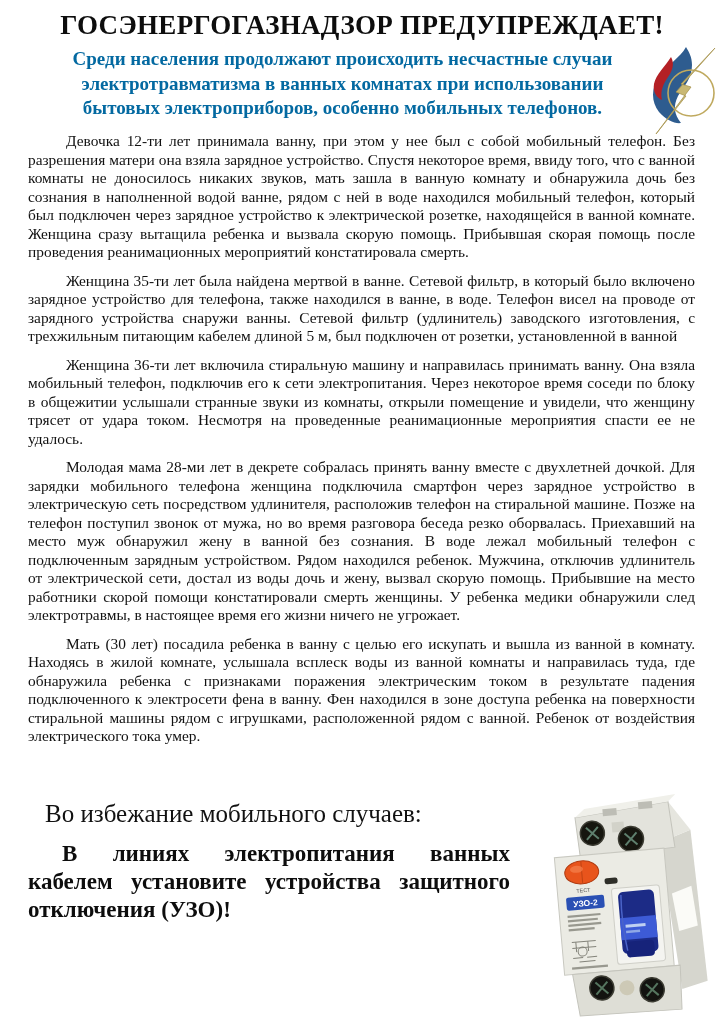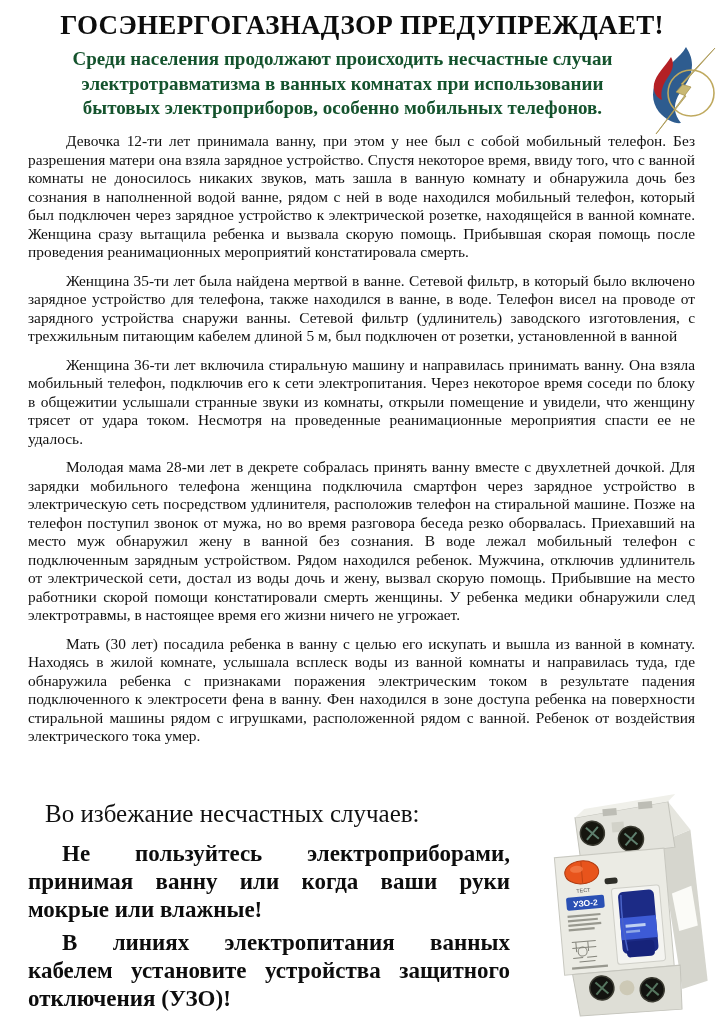--- a/index.html
+++ b/index.html
@@ -7,21 +7,21 @@
     position:relative; width:724px; height:1024px; background:#ffffff;
     overflow:hidden; font-family:"Liberation Serif", serif; color:#111;
   }
   .doc-title {
     position:absolute; top:10px; left:0; width:724px;
     text-align:center; font-size:27px; font-weight:bold; color:#0d0d0d;
     letter-spacing:0.3px; margin:0;
   }
   .doc-subtitle {
     position:absolute; top:47px; left:50px; width:585px;
-    text-align:center; font-size:19px; font-weight:bold; color:#14532d;
+    text-align:center; font-size:19px; font-weight:bold; color:#0369a1;
     line-height:1.3; margin:0;
   }
   .logo {
     position:absolute; top:44px; left:640px; width:80px; height:94px;
   }
   .doc-body {
     position:absolute; top:122px; left:28px; width:667px;
   }
   .doc-body p {
     margin:10px 0 9px 0; font-size:15.4px; line-height:18.5px;
@@ -64,24 +64,23 @@
   </svg>
 
   <div class="doc-body">
     <p>Девочка 12-ти лет принимала ванну, при этом у нее был с собой мобильный телефон. Без разрешения матери она взяла зарядное устройство. Спустя некоторое время, ввиду того, что с ванной комнаты не доносилось никаких звуков, мать зашла в ванную комнату и обнаружила дочь без сознания в наполненной водой ванне, рядом с ней в воде находился мобильный телефон, который был подключен через зарядное устройство к электрической розетке, находящейся в ванной комнате. Женщина сразу вытащила ребенка и вызвала скорую помощь. Прибывшая скорая помощь после проведения реанимационных мероприятий констатировала смерть.</p>
     <p>Женщина 35-ти лет была найдена мертвой в ванне. Сетевой фильтр, в который было включено зарядное устройство для телефона, также находился в ванне, в воде. Телефон висел на проводе от зарядного устройства снаружи ванны. Сетевой фильтр (удлинитель) заводского изготовления, с трехжильным питающим кабелем длиной 5 м, был подключен от розетки, установленной в ванной</p>
     <p>Женщина 36-ти лет включила стиральную машину и направилась принимать ванну. Она взяла мобильный телефон, подключив его к сети электропитания. Через некоторое время соседи по блоку в общежитии услышали странные звуки из комнаты, открыли помещение и увидели, что женщину трясет от удара током. Несмотря на проведенные реанимационные мероприятия спасти ее не удалось.</p>
     <p>Молодая мама 28-ми лет в декрете собралась принять ванну вместе с двухлетней дочкой. Для зарядки мобильного телефона женщина подключила смартфон через зарядное устройство в электрическую сеть посредством удлинителя, расположив телефон на стиральной машине. Позже на телефон поступил звонок от мужа, но во время разговора беседа резко оборвалась. Приехавший на место муж обнаружил жену в ванной без сознания. В воде лежал мобильный телефон с подключенным зарядным устройством. Рядом находился ребенок. Мужчина, отключив удлинитель от электрической сети, достал из воды дочь и жену, вызвал скорую помощь. Прибывшие на место работники скорой помощи констатировали смерть женщины. У ребенка медики обнаружили след электротравмы, в настоящее время его жизни ничего не угрожает.</p>
     <p>Мать (30 лет) посадила ребенка в ванну с целью его искупать и вышла из ванной в комнату. Находясь в жилой комнате, услышала всплеск воды из ванной комнаты и направилась туда, где обнаружила ребенка с признаками поражения электрическим током в результате падения подключенного к электросети фена в ванну. Фен находился в зоне доступа ребенка на поверхности стиральной машины рядом с игрушками, расположенной рядом с ванной. Ребенок от воздействия электрического тока умер.</p>
   </div>
 
-  <h2 class="footer-heading">Во избежание несчастных случаев:</h2>
+  <h2 class="footer-heading">Во избежание мобильного случаев:</h2>
 
   <div class="warnings">
-    <p>Не пользуйтесь электроприборами, принимая ванну или когда ваши руки мокрые или влажные!</p>
     <p>В линиях электропитания ванных кабелем установите устройства защитного отключения (УЗО)!</p>
   </div>
 
   <svg class="device-photo" viewBox="0 0 190 232" aria-hidden="true">
     <g transform="rotate(-5 95 116)">
 
       <polygon points="138,54 170,44 174,196 148,202" fill="#D6D6CE"></polygon>
       <polygon points="150,14 170,44 138,54 150,14" fill="#E6E6DF"></polygon>
 
       <polygon points="56,22 150,14 153,60 58,64" fill="#E3E3DC" stroke="#C4C4BC" stroke-width="1"></polygon>

